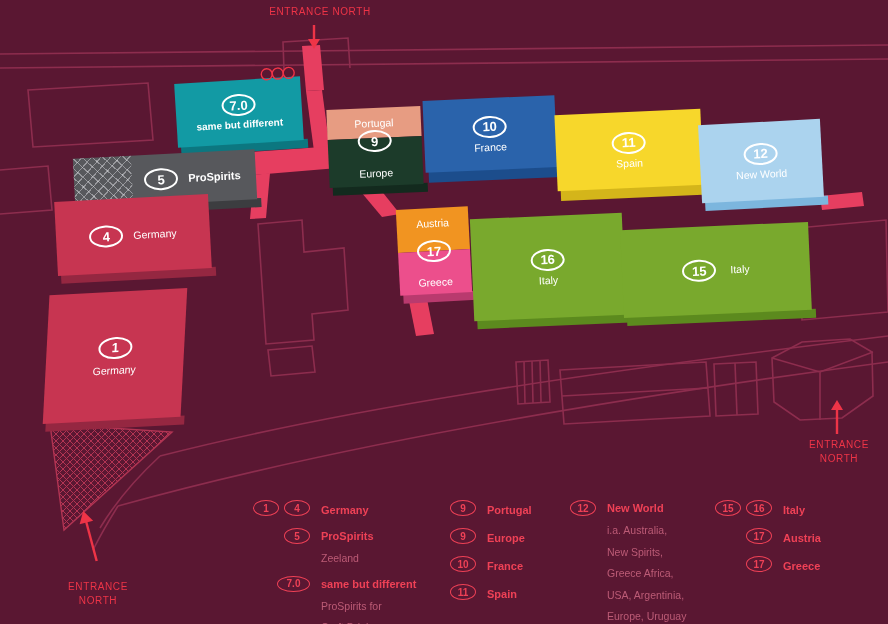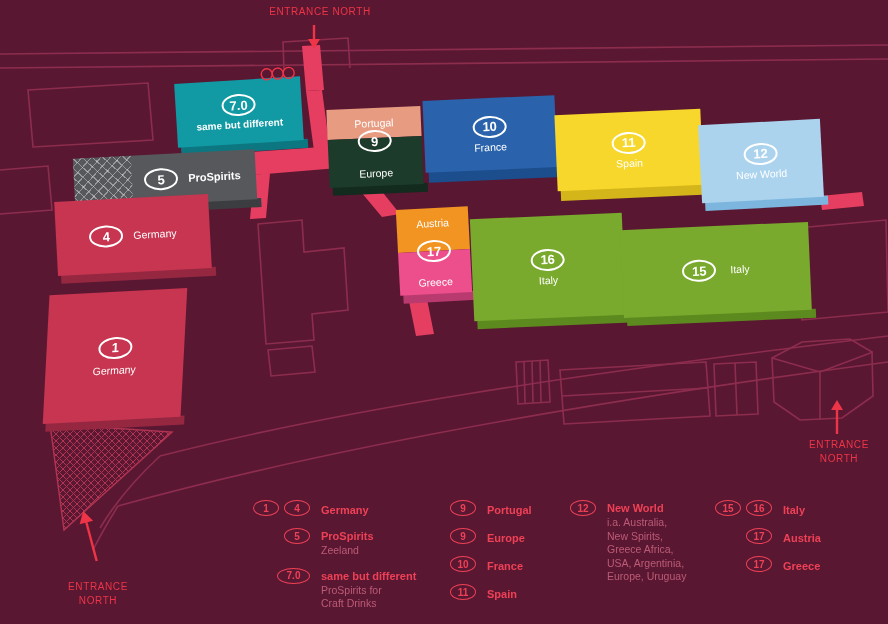--- a/index.html
+++ b/index.html
@@ -39,21 +39,21 @@
 
   .lcol { position:absolute; color:var(--red,#ef4156); }
   .lrow { display:flex; align-items:flex-start; margin-bottom:10px; }
   .lbadges { display:flex; gap:5px; justify-content:flex-end; }
   .w2 { width:62px; } .w1 { width:30px; }
   .lbadge { display:flex; align-items:center; justify-content:center; min-width:26px; height:16px;
             border:1.5px solid currentColor; border-radius:50%; font-size:10px; font-weight:bold; padding:0 3px; }
   .lbadge.wide { min-width:33px; }
   .llabelblk { margin-left:11px; }
   .llabel { font-size:11px; font-weight:bold; line-height:16px; white-space:nowrap; }
-  .lsub { font-size:10.5px; line-height:13.5px; color:var(--muted,#bc5b76); white-space:nowrap; }
+  .lsub { font-size:10.5px; line-height:13.5px; color:var(--muted,#bc5b76); white-space:nowrap;margin-top:8px; }
 </style>
 </head>
 <body>
 
 <div class="stage" style="--bg: #5a1732; --outline: #8d2d4e; --path: #e63e60; --accent: #ee3447; --red: #ef4156; --muted: #bc5b76; --hatchred: #b23453;">
 
   <svg class="bg" width="888" height="624" viewBox="0 0 888 624">
     <defs>
       <pattern id="xh" width="7" height="7" patternUnits="userSpaceOnUse">
         <path class="xhl" d="M0,0 L7,7 M7,0 L0,7"></path>

